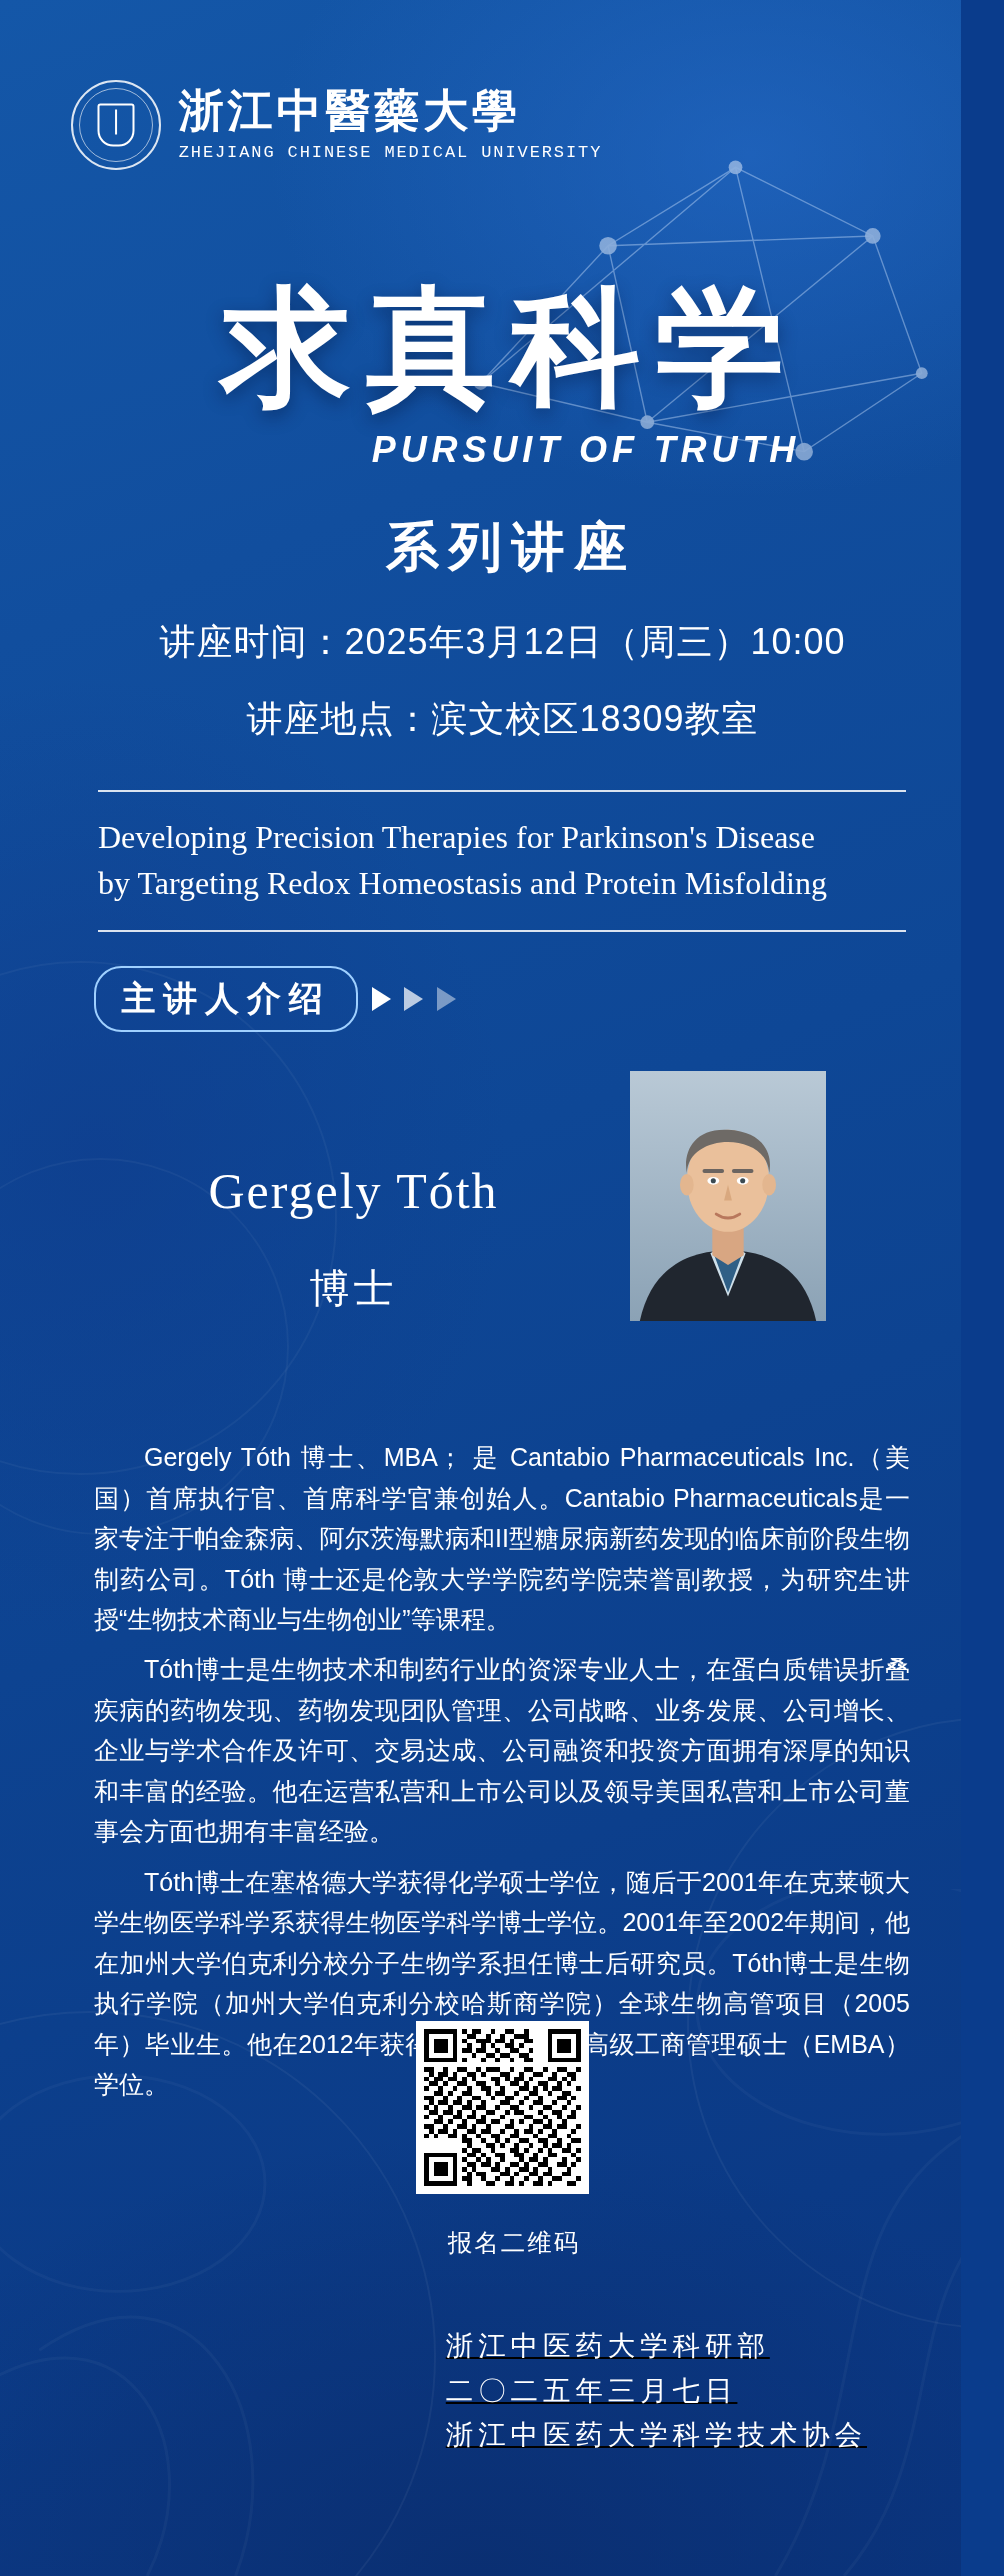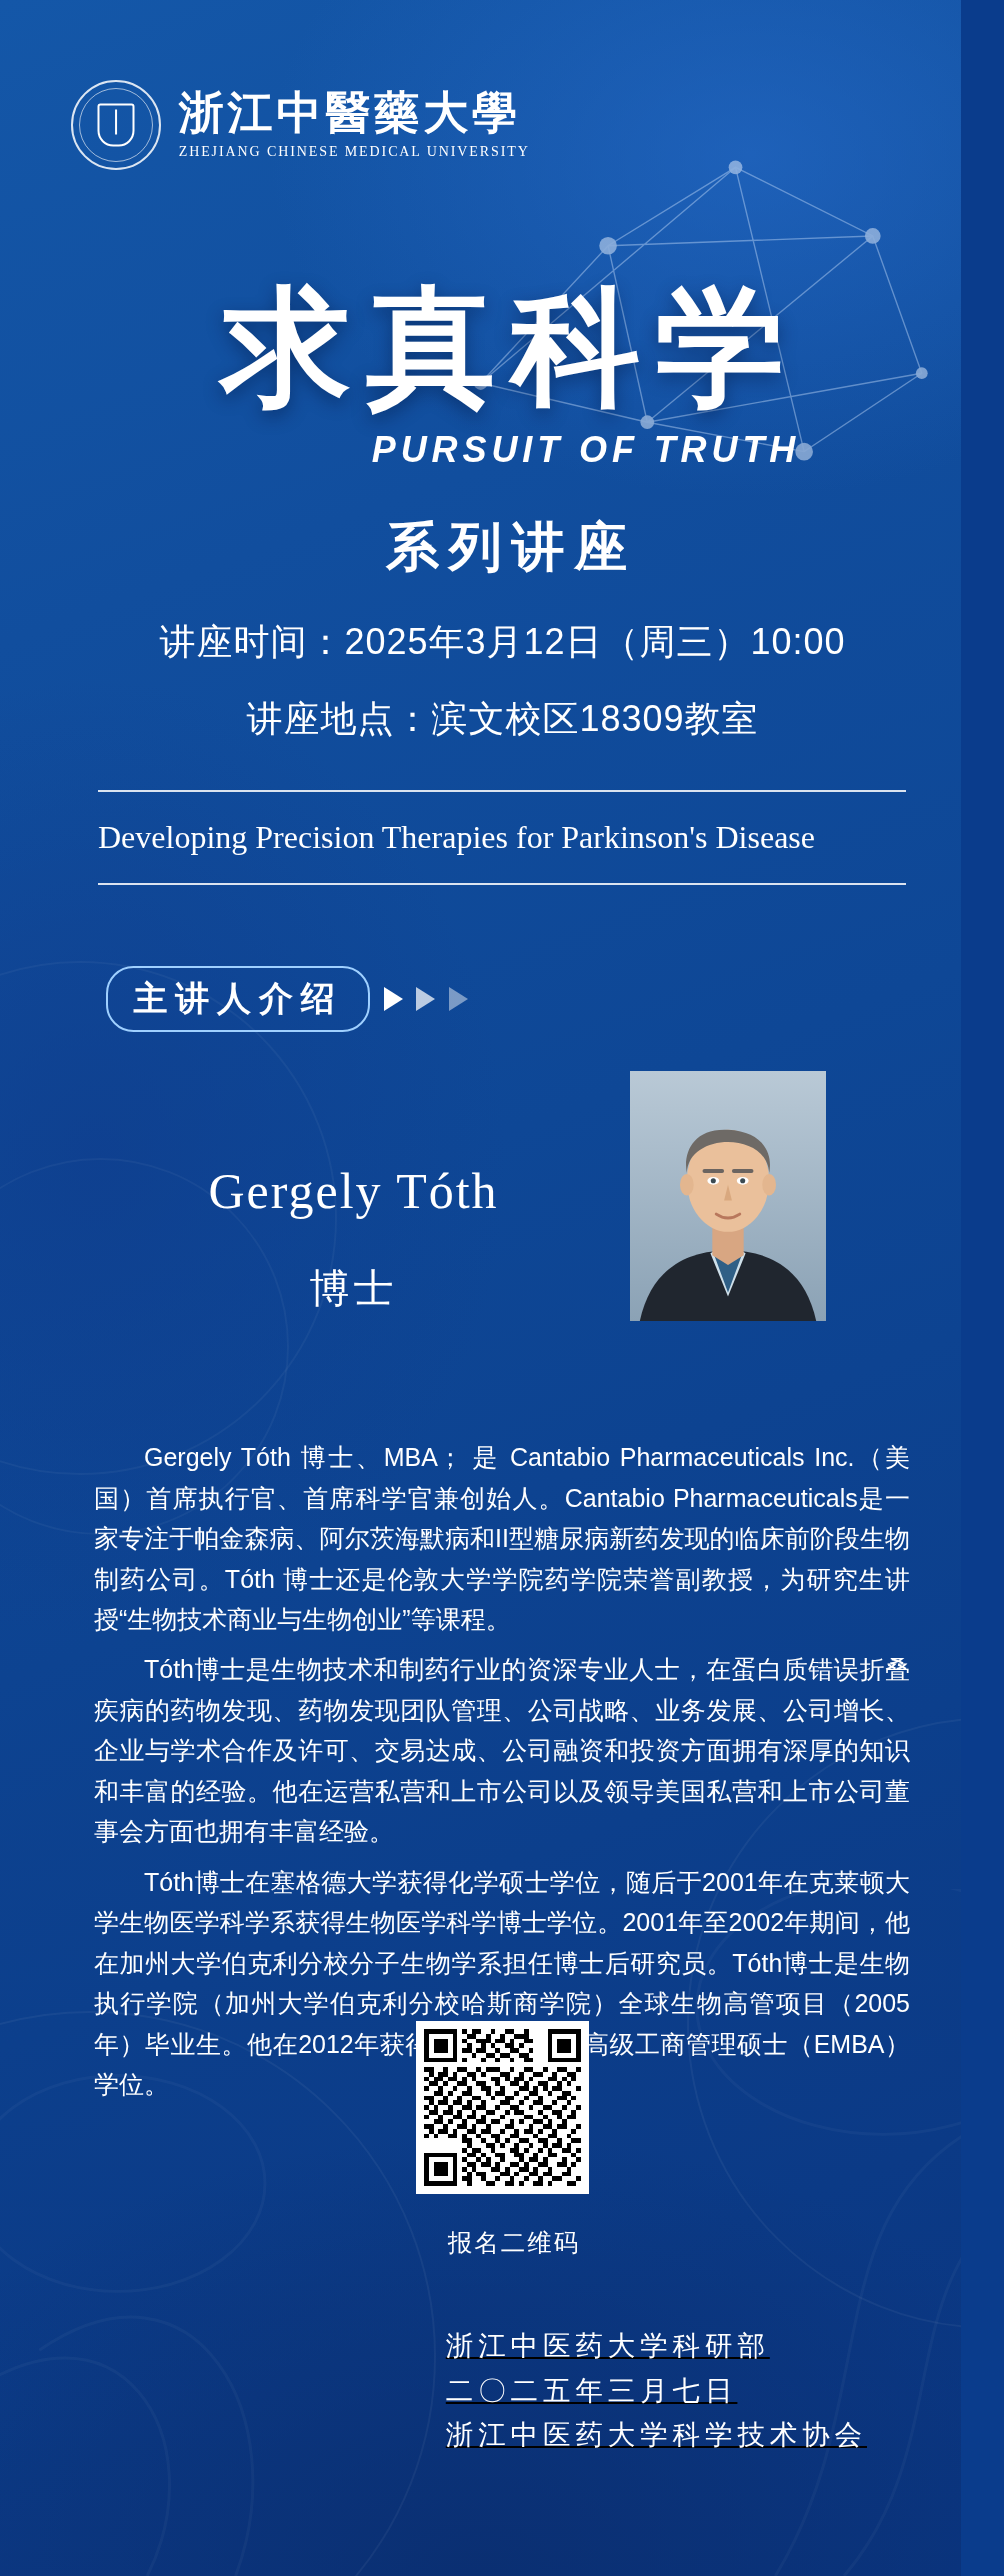--- a/index.html
+++ b/index.html
@@ -102,22 +102,22 @@
   }
   .logo-text-cn {
     font-family: "Liberation Serif", serif;
     font-size: 45px;
     font-weight: bold;
     color: #ffffff;
     letter-spacing: 3.9px;
     line-height: 1.05;
   }
   .logo-text-en {
-    font-family: Liberation Serif, serif;
-    font-size: 14px;
+    font-family: Liberation Mono, monospace;
+    font-size: 17px;
     color: #ffffff;
     letter-spacing: 1.9px;
     margin-top: 6.9px;
     white-space: nowrap;
   }
 
   
   .title-wrap {
     position: absolute;
     top: 284px;
@@ -186,21 +186,21 @@
     font-family: "Liberation Serif", serif;
     font-size: 32px;
     color: #ffffff;
     line-height: 1.45;
   }
 
   
   .speaker-head {
     position: absolute;
     top: 966px;
-    left: 106px;
+    left: 94px;
     display: flex;
     align-items: center;
     gap: 13.7px;
   }
   .speaker-head-pill {
     border: 2px solid #9fd0ff;
     border-radius: 27.5px;
     padding: 7.8px 25.5px;
     font-family: "Liberation Serif", serif;
     font-size: 34px;
@@ -363,20 +363,21 @@
     <div class="subtitle-cn">系列讲座</div>
   </div>
 
   <div class="info-block">
     <div class="info-line">讲座时间：2025年3月12日（周三）10:00</div>
     <div class="info-line">讲座地点：滨文校区18309教室</div>
   </div>
 
   <div class="talk-title">
     <div class="talk-title-line">Developing Precision Therapies for Parkinson's Disease</div>
+    <div class="talk-title-line">by Targeting Redox Homeostasis and Protein Misfolding</div>
   </div>
 
   <div class="speaker-head">
     <div class="speaker-head-pill">主讲人介绍</div>
     <div class="tri"></div>
     <div class="tri t2"></div>
     <div class="tri t3"></div>
   </div>
 
   <div class="portrait">

